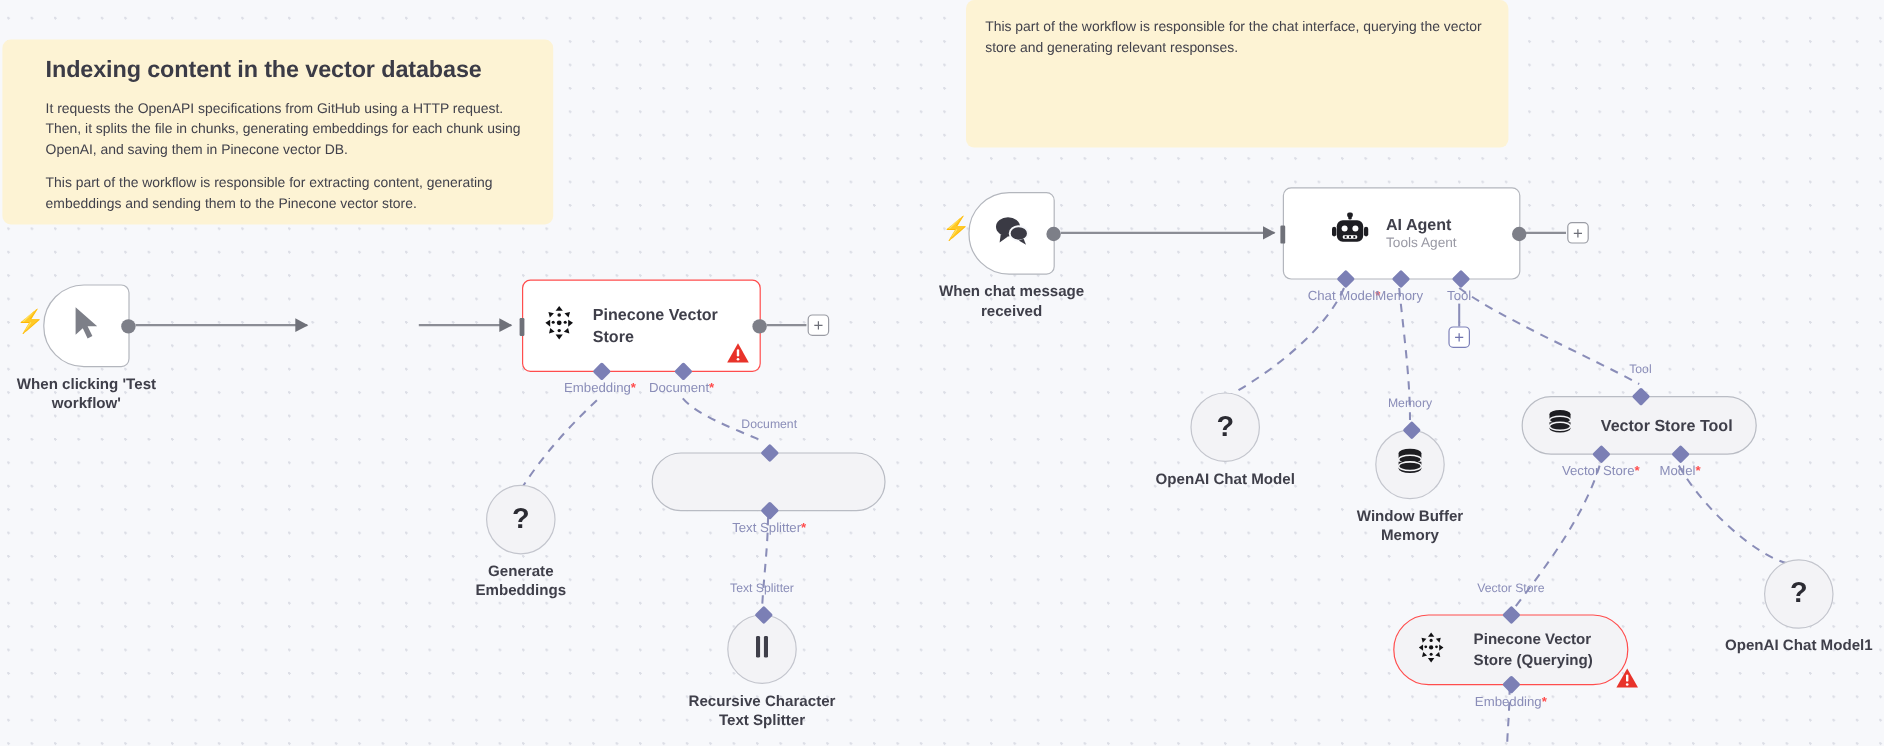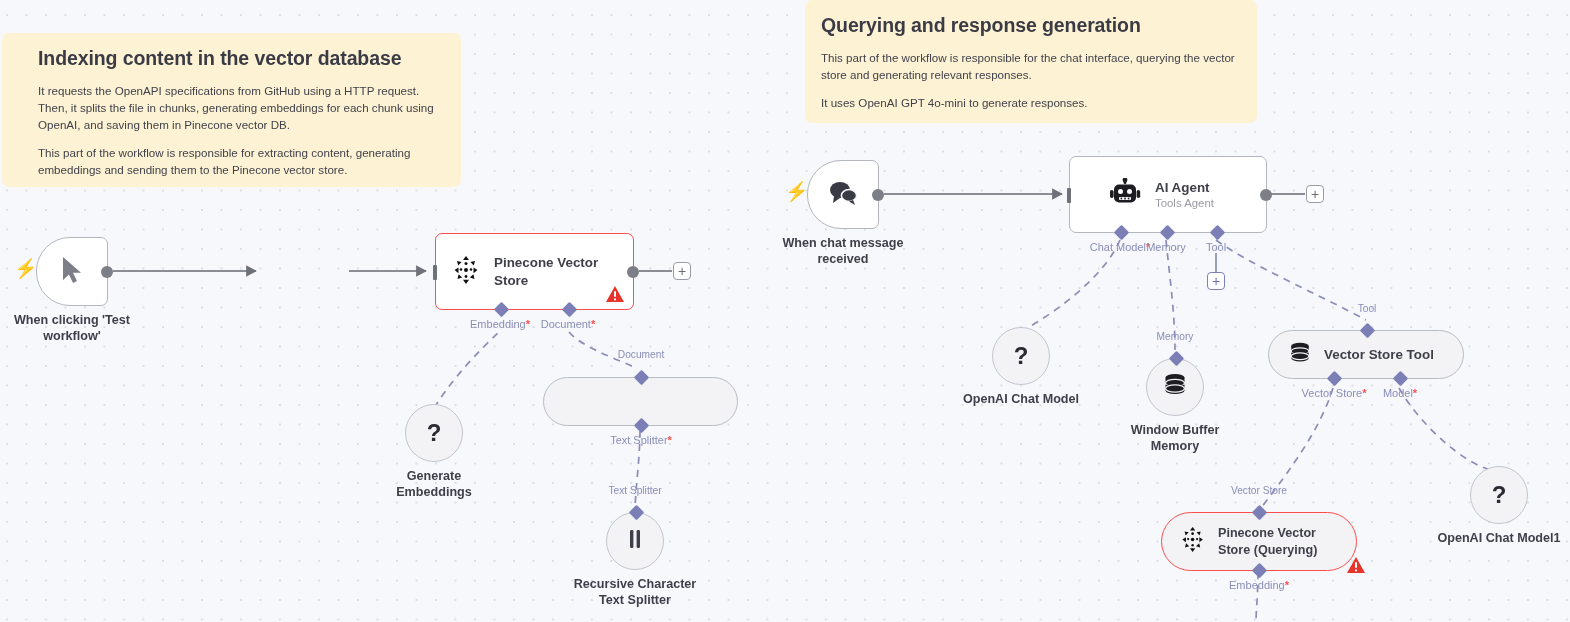--- a/index.html
+++ b/index.html
@@ -86,21 +86,21 @@
 
   
   .pill {
     background: #f3f3f6;
     border: 1.4px solid #b9bcc4;
     border-radius: 40px;
     display: flex; align-items: center;
     position: relative;
   }
   .pill.error { border-color: #ff4d4d; border-width: 1.8px; }
-  .pill-inner { display: flex; align-items: center; gap: 12px; padding-left: 19px; }
+  .pill-inner { display: flex; align-items: center; gap: 22px; padding-left: 19px; }
 
   
   .circle {
     background: #f3f3f6;
     border: 1.4px solid #c3c5cd;
     border-radius: 50%;
     display: flex; align-items: center; justify-content: center;
     position: relative;
   }
   .qmark { font-size: 24px; font-weight: 700; color: #2b2b33; line-height: 1; }
@@ -189,23 +189,21 @@
     <path d="M1258,572 C1258,595 1256,610 1256,622" stroke="#8a8db8" stroke-width="1.7" fill="none" stroke-dasharray="7,6"></path>
   </svg>
 
   <div class="sticky" style="left:2px; top:33px; width:459px; height:154px;padding-left:36px;">
     <h2>Indexing content in the vector database</h2>
     <p>It requests the OpenAPI specifications from GitHub using a HTTP request. Then, it splits the file in chunks, generating embeddings for each chunk using OpenAI, and saving them in Pinecone vector DB.</p>
     <p>This part of the workflow is responsible for extracting content, generating embeddings and sending them to the Pinecone vector store.</p>
   </div>
 
   <div class="sticky" style="left:805px; top:0px; width:452px; height:123px;">
-    <h2>Querying and response generation</h2>
     <p>This part of the workflow is responsible for the chat interface, querying the vector store and generating relevant responses.</p>
-    <p>It uses OpenAI GPT 4o-mini to generate responses.</p>
   </div>
 
   <div class="node" style="left:36px; top:237px; width:72px; height:69px;">
     <div class="node-box trigger" style="width:72px; height:69px; justify-content:center;">
       <span>
         <svg width="26" height="30" viewBox="0 0 26 30">
           <path d="M4,2 L4,25 L10,19.5 L14,28 L18,26 L14,17.8 L22,17.8 Z" fill="#7d7f88"></path>
         </svg>
       </span>
       <div class="out-dot" style="right:-6px; top:28px;"></div>

